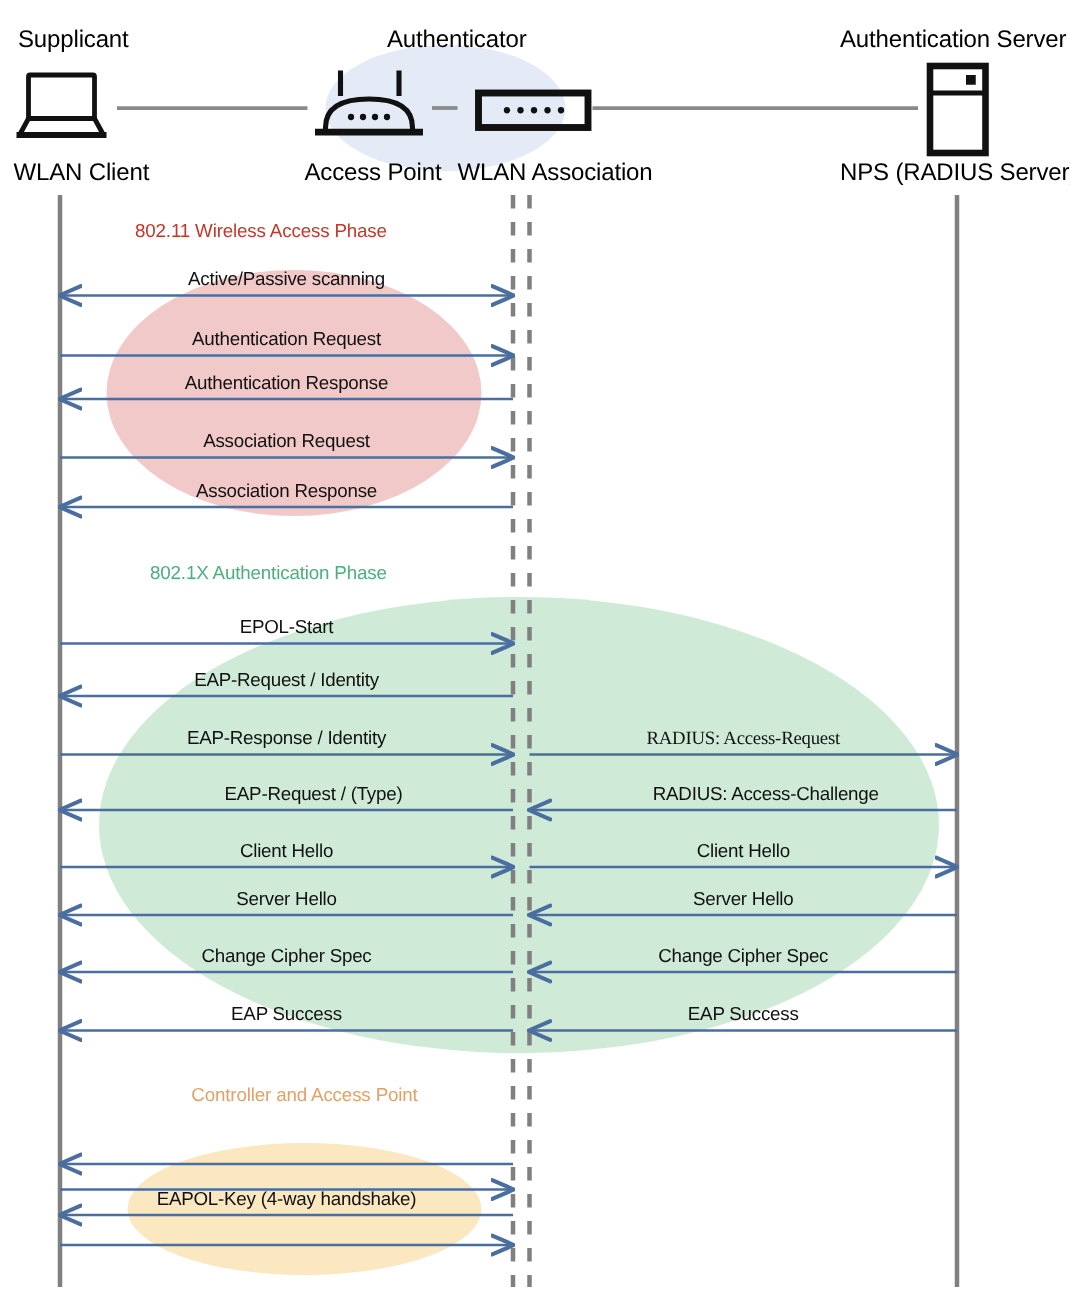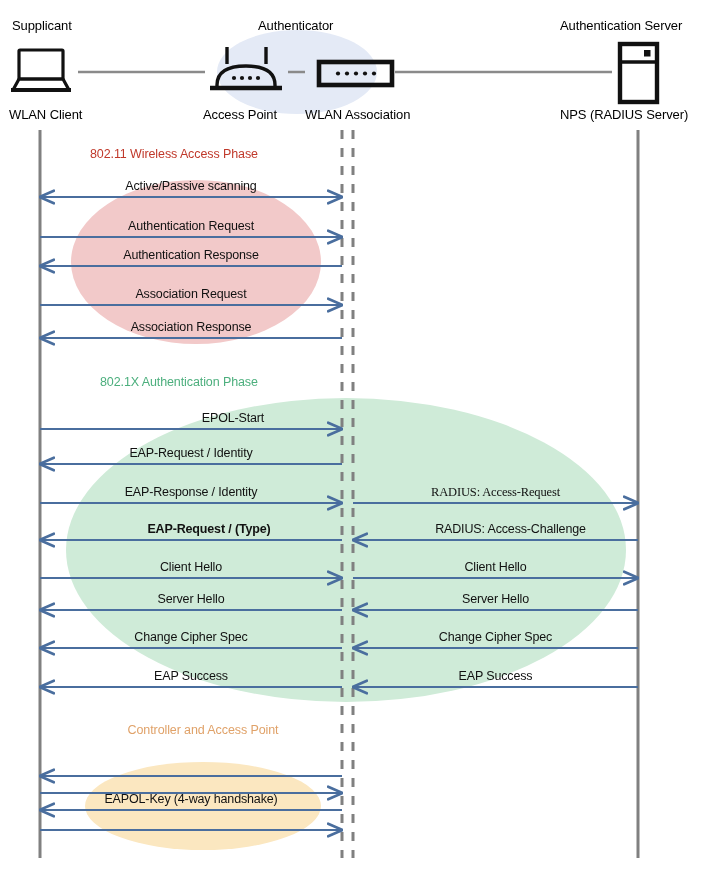--- a/index.html
+++ b/index.html
@@ -22,21 +22,21 @@
   }
   #stage svg.layer {
     position: absolute;
     left: 0;
     top: 0;
     width: 713px;
     height: 875px;
   }
   .node-label {
     position: absolute;
-    font-size: 13px;
+    font-size: 16px;
     color: #000;
     white-space: nowrap;
     letter-spacing: -0.1px;
   }
   .msg-label {
     position: absolute;
     font-size: 12.5px;
     color: #111;
     white-space: nowrap;
     text-align: center;
@@ -173,24 +173,24 @@
   <div class="phase-label two-line" style="left:103px; top:722px; color:#E0A269; width:200px;">
     <div>Controller and Access Point</div>
   </div>
 
   <div id="labels-left">
       <div class="msg-label" style="left: 40px; width: 302px; top: 179px;">Active/Passive scanning</div>
       <div class="msg-label" style="left: 40px; width: 302px; top: 219px;">Authentication Request</div>
       <div class="msg-label" style="left: 40px; width: 302px; top: 248px;">Authentication Response</div>
       <div class="msg-label" style="left: 40px; width: 302px; top: 287px;">Association Request</div>
       <div class="msg-label" style="left: 40px; width: 302px; top: 320px;">Association Response</div>
-      <div class="msg-label" style="left: 40px; width: 302px; top: 411px; padding-left: 42px;">EPOL-Start</div>
+      <div class="msg-label" style="left: 40px; width: 302px; top: 411px;">EPOL-Start</div>
       <div class="msg-label" style="left: 40px; width: 302px; top: 446px;">EAP-Request / Identity</div>
       <div class="msg-label" style="left: 40px; width: 302px; top: 485px;">EAP-Response / Identity</div>
-      <div class="msg-label" style="left: 40px; width: 338px; top: 522px; font-weight: bold;">EAP-Request / (Type)</div>
+      <div class="msg-label" style="left: 40px; width: 338px; top: 522px;">EAP-Request / (Type)</div>
       <div class="msg-label" style="left: 40px; width: 302px; top: 560px;">Client Hello</div>
       <div class="msg-label" style="left: 40px; width: 302px; top: 592px;">Server Hello</div>
       <div class="msg-label" style="left: 40px; width: 302px; top: 630px;">Change Cipher Spec</div>
       <div class="msg-label" style="left: 40px; width: 302px; top: 669px;">EAP Success</div>
       <div class="msg-label" style="left: 40px; width: 302px; top: 792px;">EAPOL-Key (4-way handshake)</div>
     </div>
   <div id="labels-right">
       <div class="msg-label" style="left: 353px; width: 285px; top: 485px; font-family: Liberation Serif, serif;">RADIUS: Access-Request</div>
       <div class="msg-label" style="left: 353px; width: 315px; top: 522px;">RADIUS: Access-Challenge</div>
       <div class="msg-label" style="left: 353px; width: 285px; top: 560px;">Client Hello</div>

